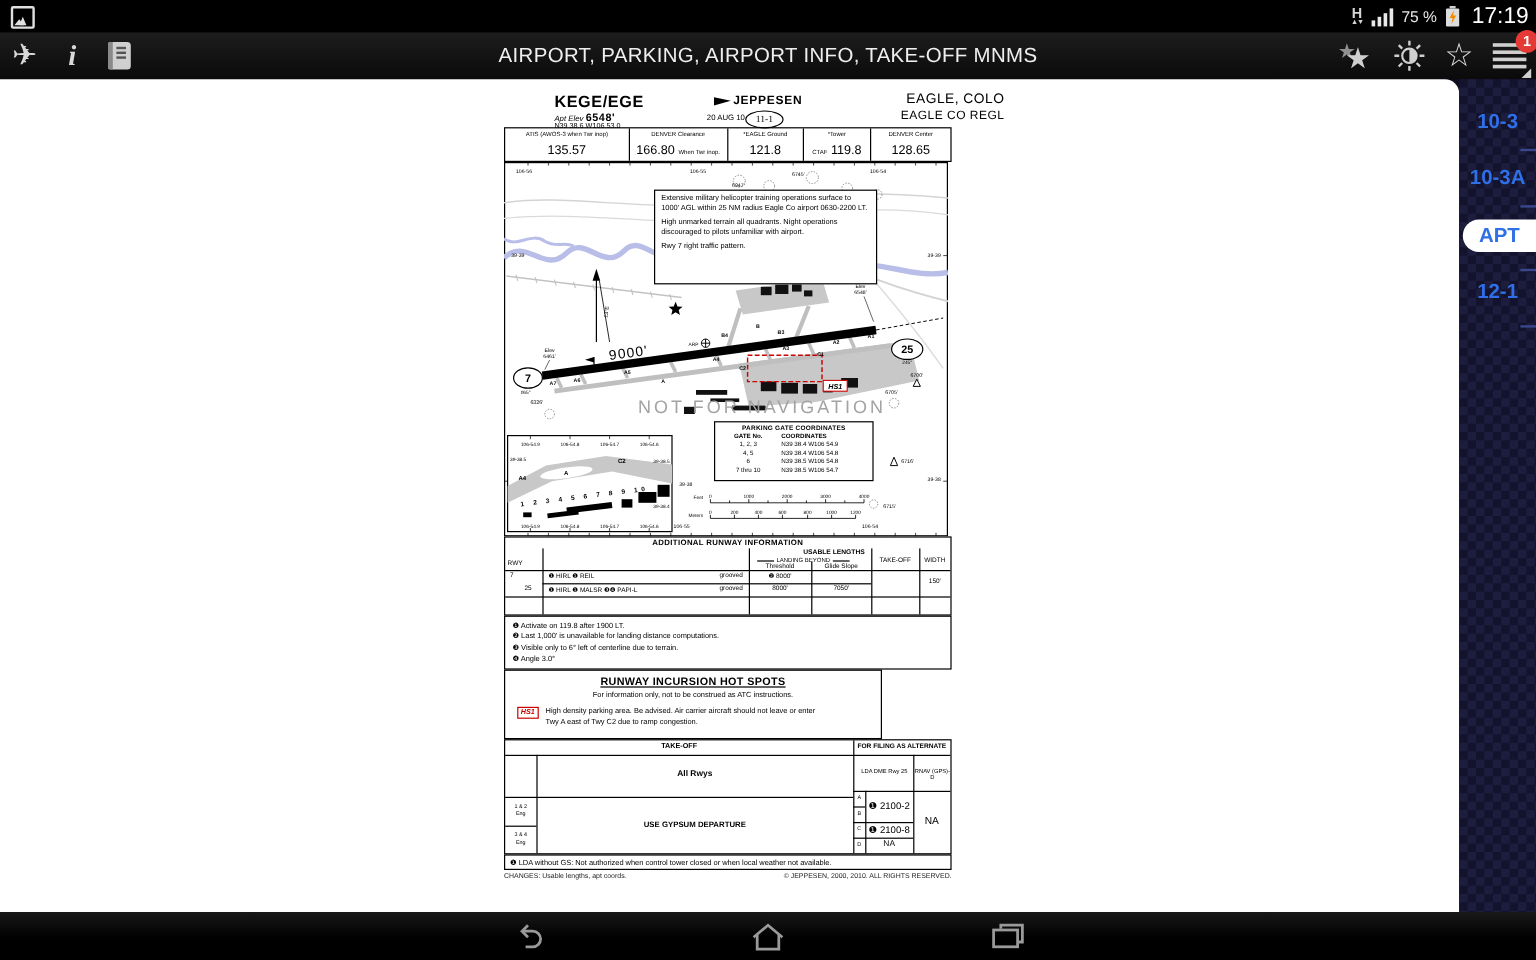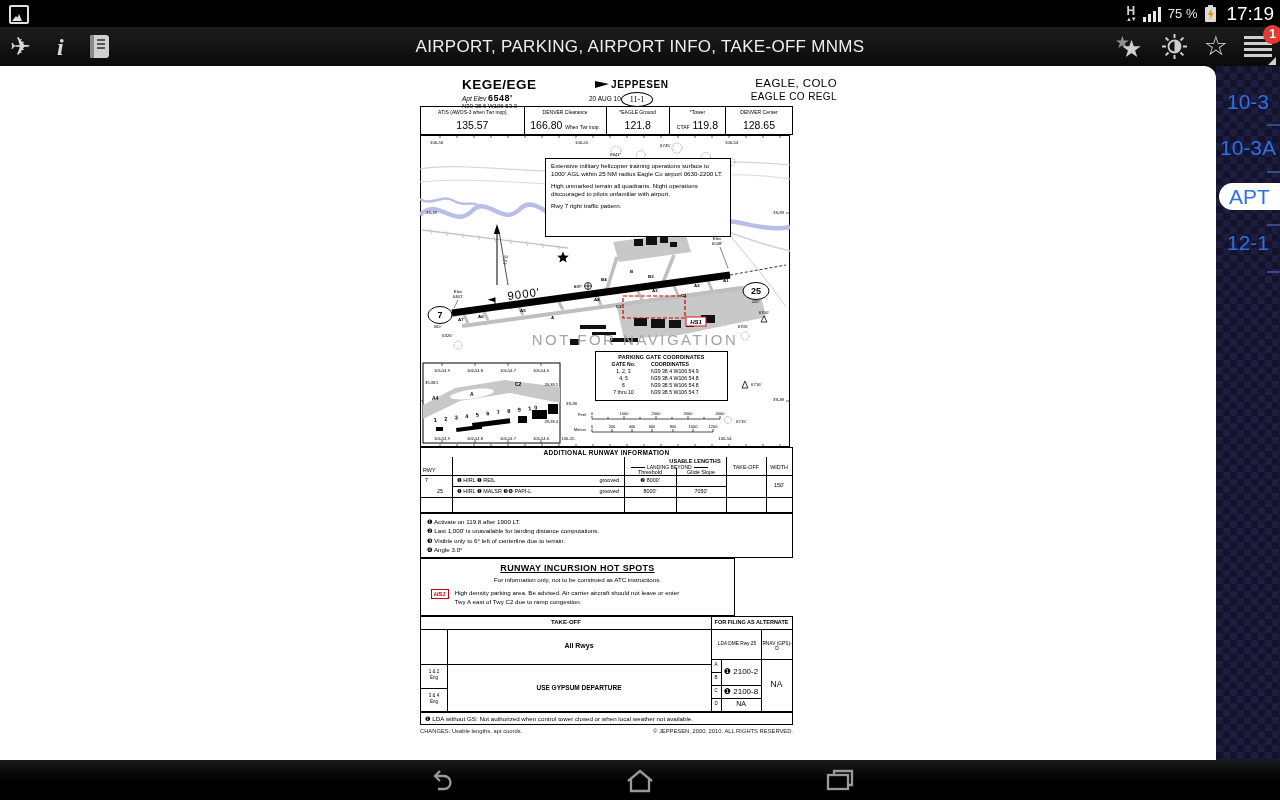--- a/index.html
+++ b/index.html
@@ -46,21 +46,21 @@
   
   .content{position:absolute;left:0;top:66px;width:1280px;height:694px;background:#0d0d1d;}
   .page{position:absolute;left:0;top:0;width:1216px;height:694px;background:#fff;border-top-right-radius:12px;}
 
   
   .sidebar{position:absolute;right:0;top:0;width:64px;height:694px;background-color:#13132e;
     background-image:linear-gradient(45deg,#1d1d3e 25%,transparent 25%,transparent 75%,#1d1d3e 75%),
                      linear-gradient(45deg,#1d1d3e 25%,transparent 25%,transparent 75%,#1d1d3e 75%);
     background-size:14px 14px;background-position:0 0,7px 7px;}
   .tab{position:absolute;left:0;width:64px;height:26px;display:flex;align-items:center;justify-content:center;
-    color:#2f6fe8;font-weight:normal;font-size:21px;cursor:pointer;}
+    color:#2f6fe8;font-weight:bold;font-size:17px;cursor:pointer;}
   .tab.active{left:3px;width:61px;height:27px;background:#fff;border-radius:14px 0 0 14px;}
   .sep{position:absolute;right:0;width:13px;height:2px;background:#39488c;}
 
   
   .nav-bar{position:absolute;left:0;top:760px;width:1280px;height:40px;background:linear-gradient(#191919,#000 55%);}
   .nav-btn{position:absolute;top:6px;width:56px;height:30px;display:flex;align-items:center;justify-content:center;}
   .nav-btn svg{stroke:#9a9a9a;fill:none;stroke-width:2.3;}
 
   
   .chart{position:absolute;left:415px;top:12px;width:380px;height:658px;color:#000;}

